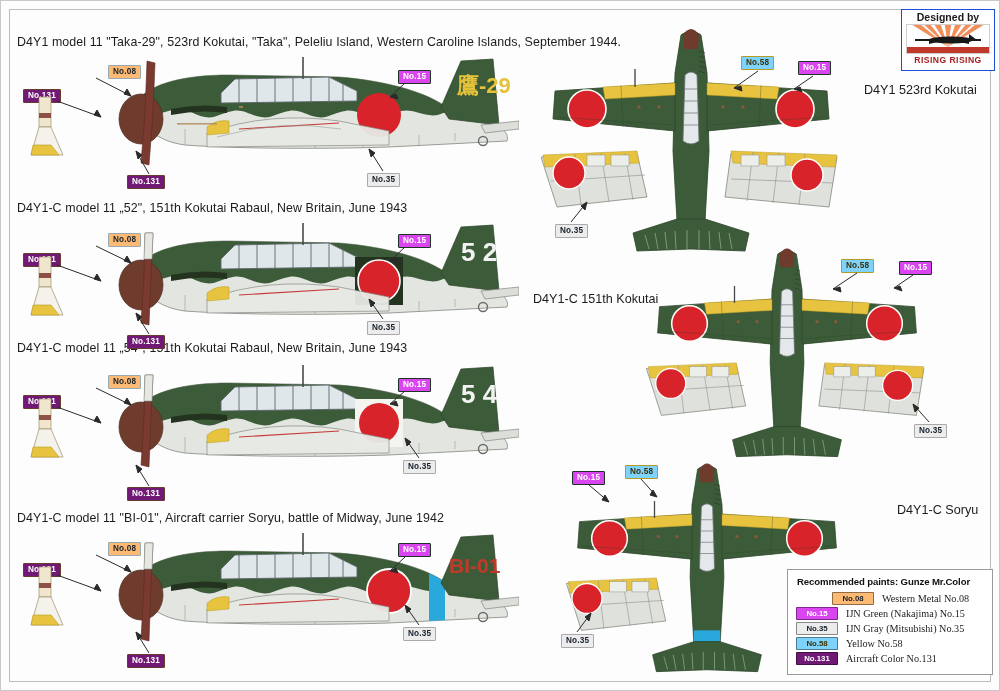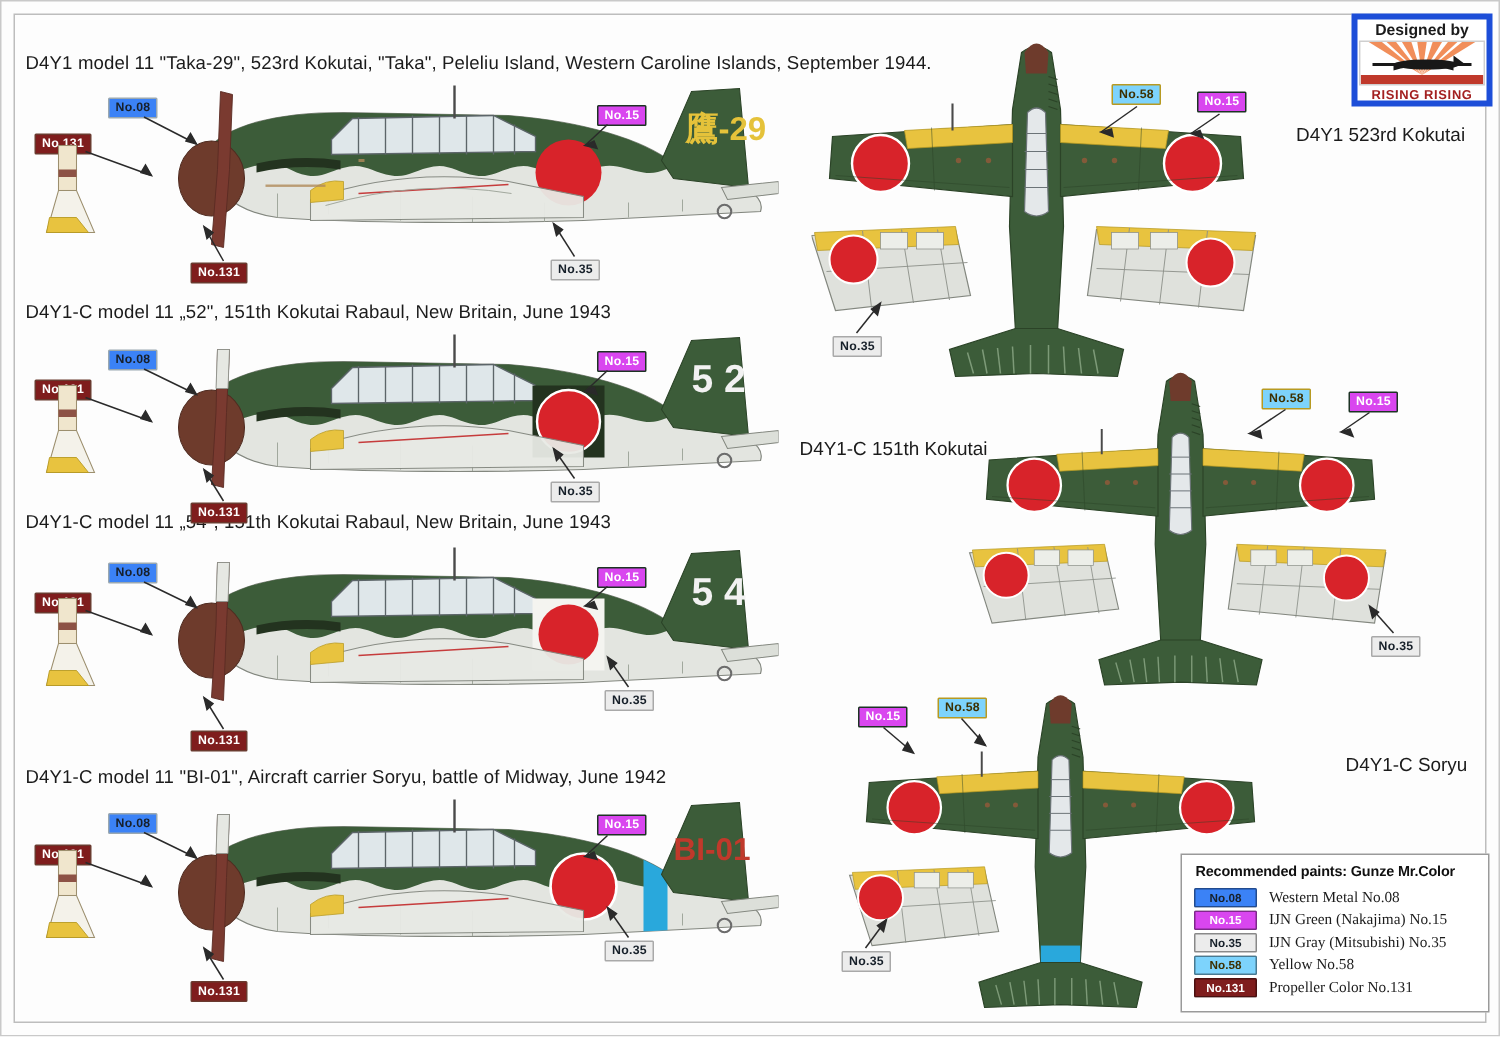--- a/index.html
+++ b/index.html
@@ -44,30 +44,30 @@
     font-size:8.2px;
     font-weight:bold;
     padding:1.5px 4px 1.5px 4px;
     border:1px solid rgba(0,0,0,.42);
     border-radius:1px;
     line-height:1.05;
     white-space:nowrap;
     letter-spacing:.2px;
     box-sizing:border-box;
   }
-  .t08 {background:#3b82f6;color:#17202a;border-color:#9aa8b1;}
+  .t08 {background:#fdba74;color:#17202a;border-color:#9aa8b1;margin-left:36px;}
   .t15 {background:#d946ef;color:#ffffff;border-color:#1d3324;}
   .t35 {background:#ececec;color:#17202a;border-color:#a9a9a9;}
   .t58 {background:#7dd3fc;color:#3d3000;border-color:#b79a22;}
-  .t131{background:#7f1d1d;color:#ffffff;border-color:#6a3a2f;}
+  .t131{background:#701a75;color:#ffffff;border-color:#6a3a2f;}
 
   
   #logo{
     position:absolute;left:900px;top:8px;width:94px;height:62px;
-    border:4px solid #1d4ed8;background:#fff;box-sizing:border-box;
+    border:1px solid #1d4ed8;background:#fff;box-sizing:border-box;
     text-align:center;
   }
   #logo .ld{font-size:10.5px;font-weight:bold;color:#1b1b1b;line-height:12px;margin-top:1px;}
   #logo .lsun{position:relative;width:84px;height:30px;margin:1px auto 0 auto;overflow:hidden;border:1px solid #cfcfcf;box-sizing:border-box;background:#fff;}
   #logo .lrd{font-size:8.6px;font-weight:bold;color:#a32020;letter-spacing:.45px;line-height:11px;margin-top:1px;}
 
   
   #paints{
     position:absolute;left:786px;top:568px;width:206px;height:106px;
     border:1px solid #9a9a9a;background:#fff;box-sizing:border-box;
@@ -694,17 +694,17 @@
     <div class="prow">
       <div class="pswatch t35">No.35</div>
       <div class="pname">IJN Gray (Mitsubishi) No.35</div>
     </div>
     <div class="prow">
       <div class="pswatch t58">No.58</div>
       <div class="pname">Yellow No.58</div>
     </div>
     <div class="prow">
       <div class="pswatch t131">No.131</div>
-      <div class="pname">Propeller Color No.131</div>
+      <div class="pname">Aircraft Color No.131</div>
     </div>
   </div>
 
 </div>
 
 </body></html>

